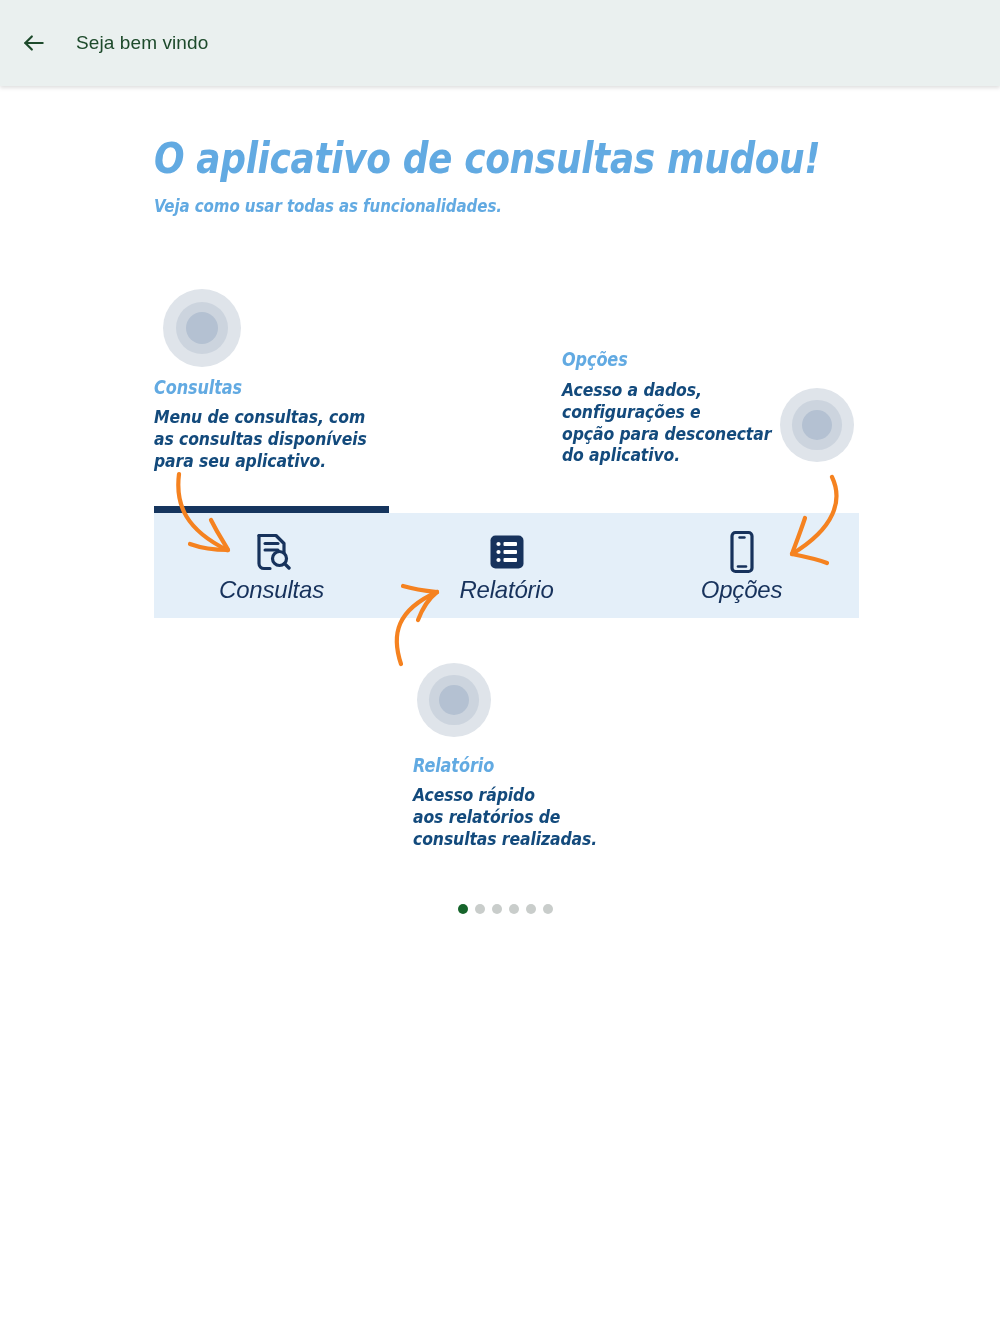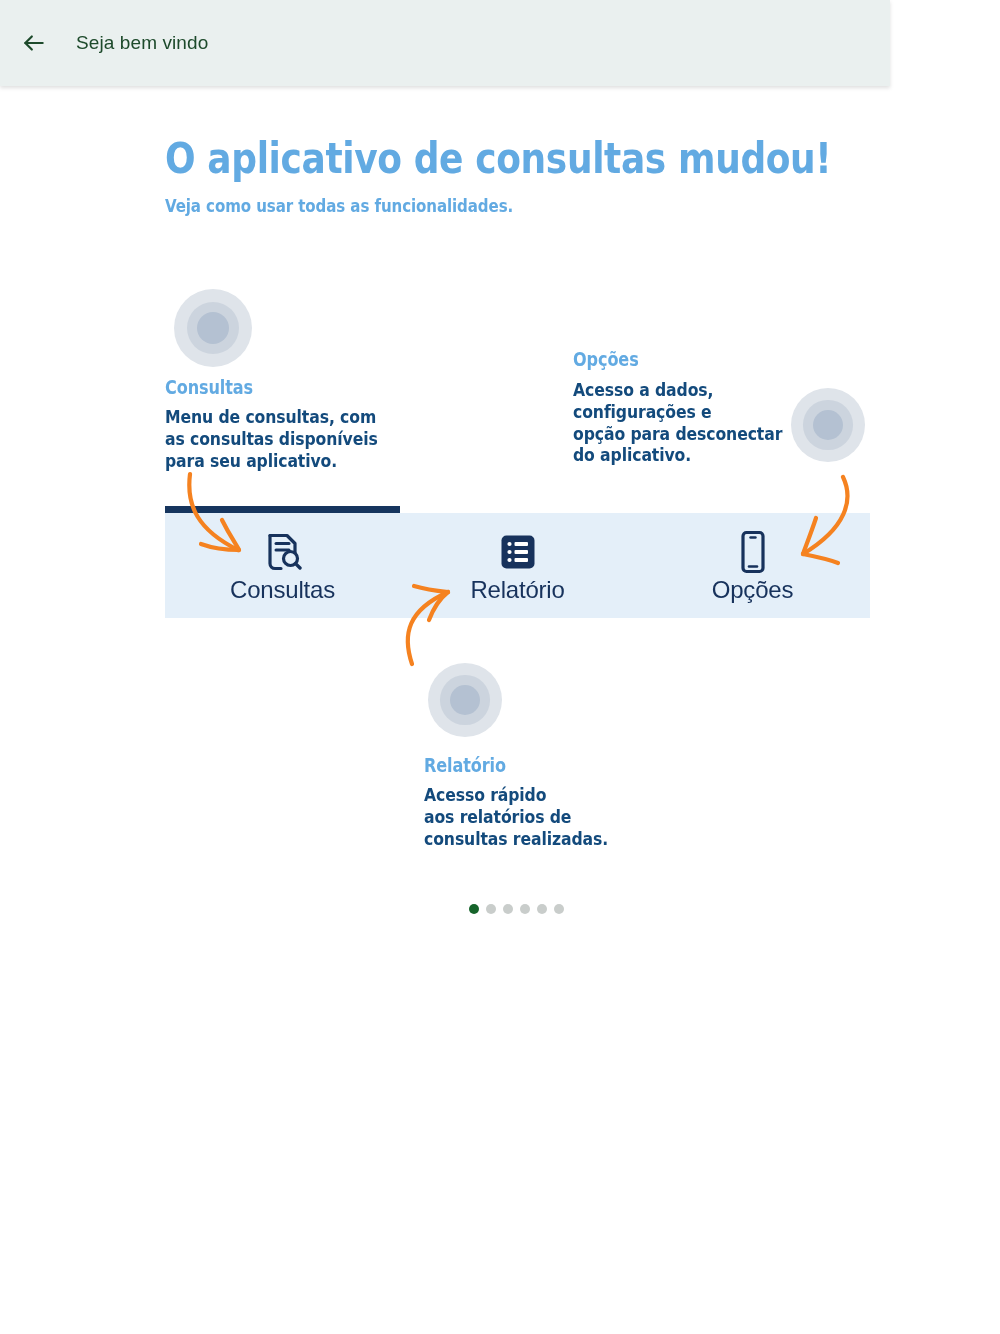--- a/index.html
+++ b/index.html
@@ -9,21 +9,21 @@
     height: 1334px;
     background: #ffffff;
     font-family: "Liberation Sans", sans-serif;
     overflow: hidden;
   }
 
   
   .appbar {
     position: absolute;
     left: 0; top: 0;
-    width: 890px;
+    width: 1000px;
     height: 86px;
     background: #eaf0ef;
     display: flex;
     align-items: center;
     box-shadow: 0 2px 4px rgba(0,0,0,0.13);
     z-index: 5;
   }
   .back-btn {
     width: 56px; height: 56px;
     margin-left: 6px;
@@ -36,24 +36,25 @@
     margin-left: 14px;
     font-size: 19px;
     color: #1d4a2b;
     letter-spacing: 0.1px;
     white-space: nowrap;
   }
 
   
   .canvas {
     position: absolute;
-    left: 16px; top: 86px;
+    left: 5px; top: 86px;
     width: 903px;
     height: 1248px;
     background: #ffffff;
+    font-style: italic;
   }
 
   
   .headline {
     position: absolute;
     left: 149px;
     top: 50px;
     width: 760px;
   }
   .headline h1 {

